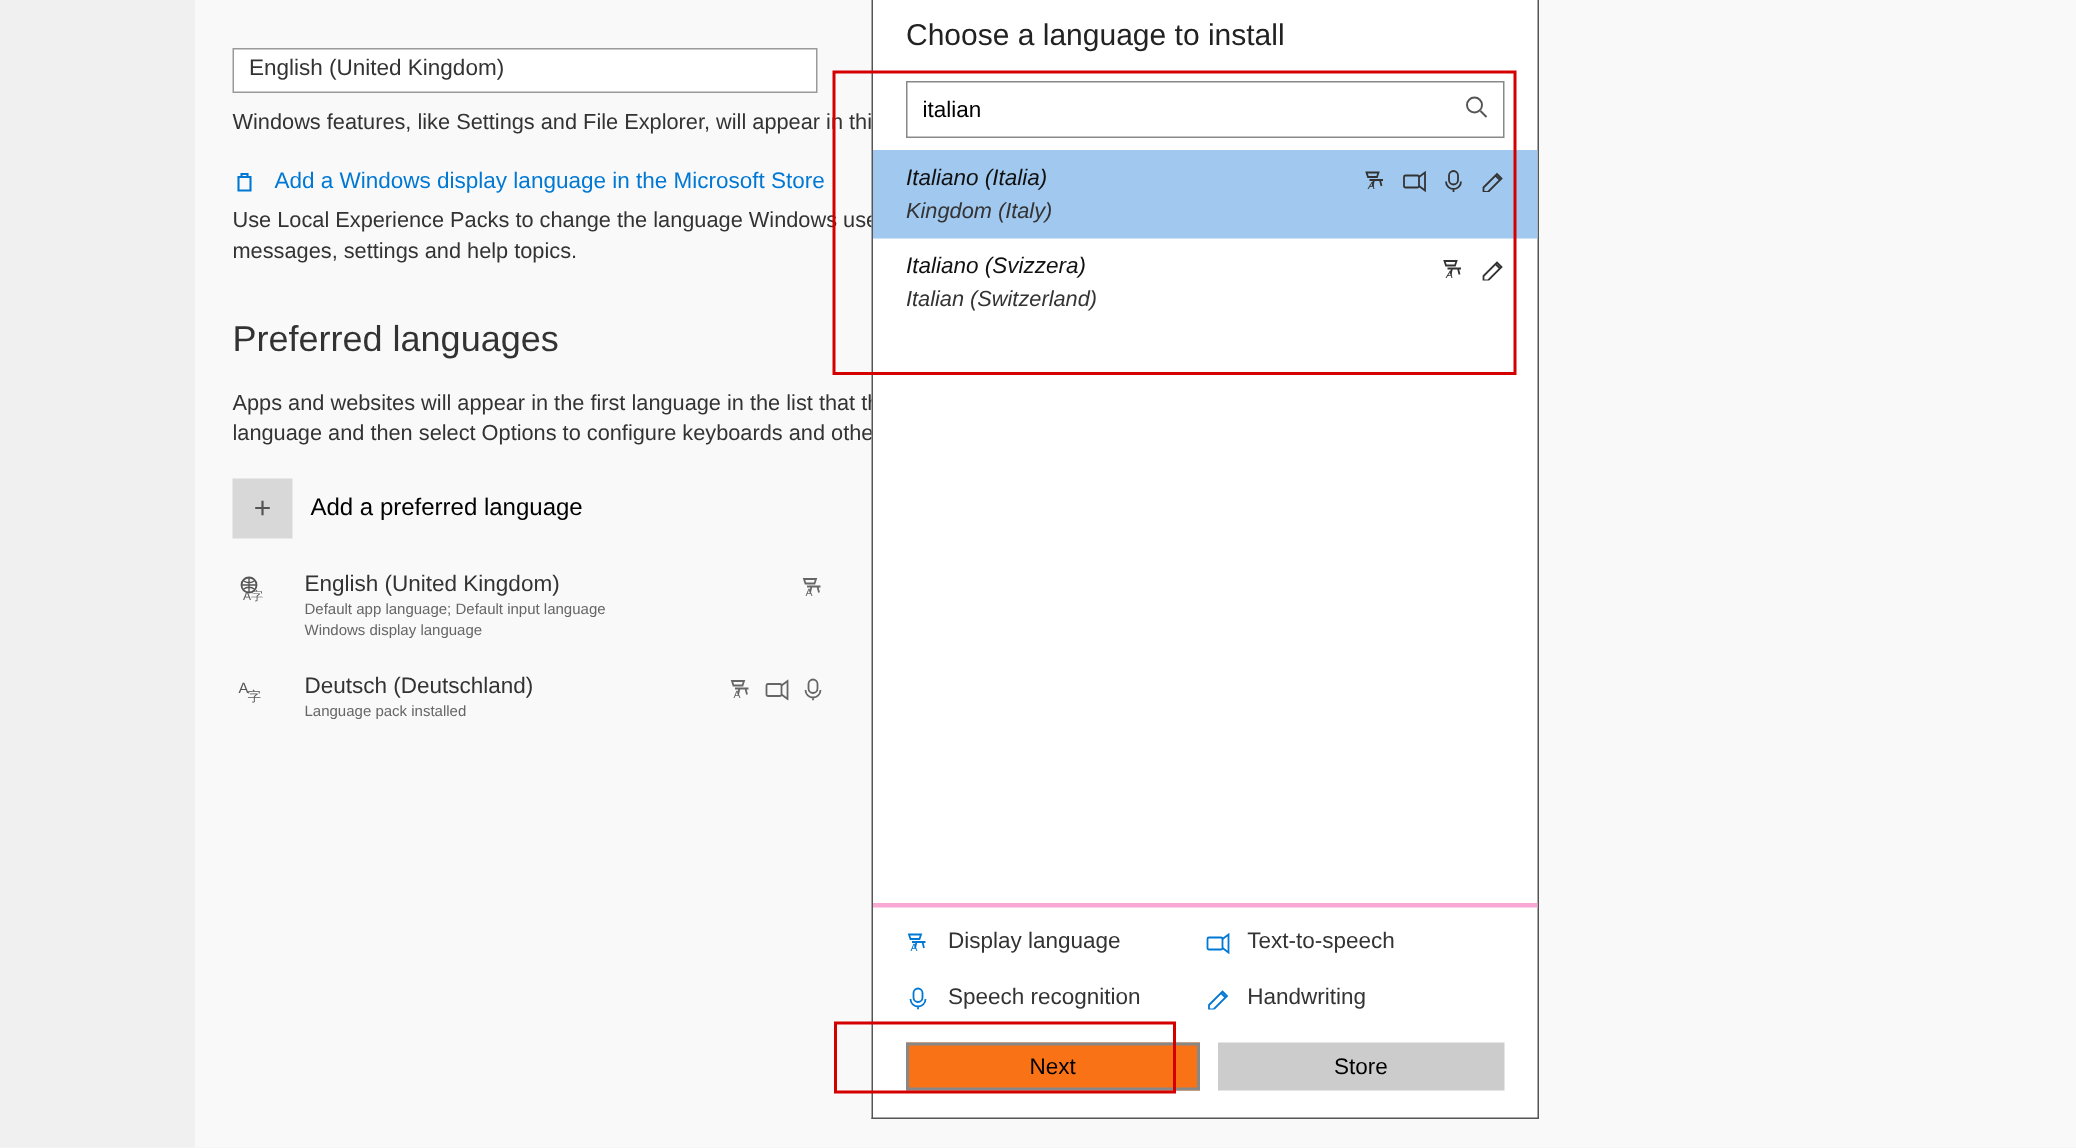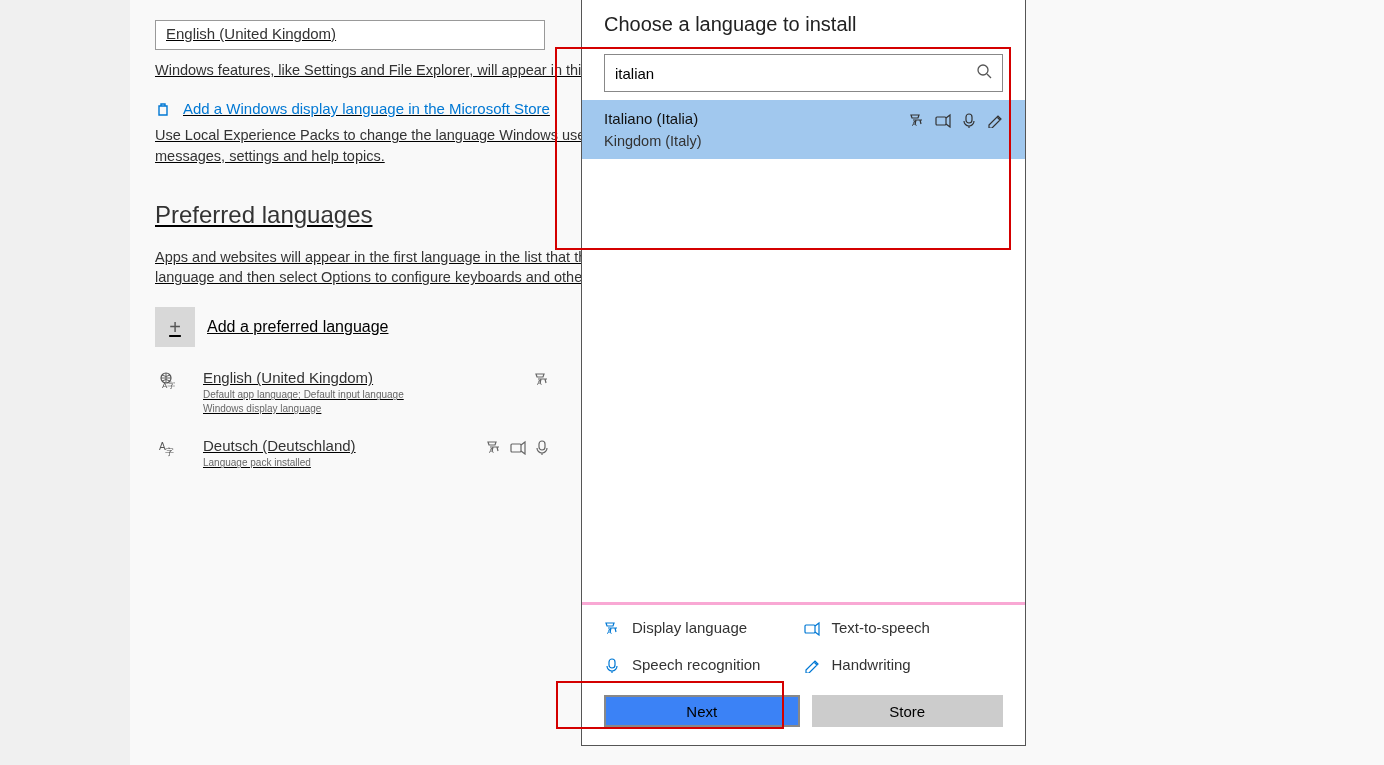--- a/index.html
+++ b/index.html
@@ -21,24 +21,23 @@
     .left-gutter {
       position: absolute;
       left: 0; top: 0;
       width: 130px; height: 100%;
       background: #e8e8e8;
       opacity: 0.5;
     }
     .settings-content {
       position: absolute;
       left: 155px;
-      top: 0;
+      top: 12px;
       width: 600px;
       padding-top: 20px;
-      text-decoration: underline;
     }
     .lang-select {
       width: 390px;
       height: 30px;
       border: 1px solid #999;
       background: #fff;
       padding: 4px 10px;
       font-size: 15px;
       color: #333;
       margin-bottom: 10px;
@@ -142,21 +141,21 @@
       padding: 18px 10px;
     }
     .search-input {
       flex: 1;
       border: none;
       outline: none;
       font-size: 15px;
       font-family: inherit;
     }
     .search-icon { color: #555; }
-    .lang-list { flex: 0 0 auto; }
+    .lang-list { flex: 0 0 auto; font-style: italic; }
     .lang-option {
       padding: 10px 22px 10px 22px;
       position: relative;
     }
     .lang-option.selected { background: #a1c8ee; }
     .lang-opt-title { font-size: 15px; color: #111; margin-bottom: 6px; }
     .lang-opt-sub { font-size: 14.5px; color: #333; }
     .lang-opt-icons {
       position: absolute;
       right: 22px;
@@ -204,21 +203,21 @@
       flex: 1;
       height: 32px;
       background: #ccc;
       border: none;
       font-size: 15px;
       font-family: inherit;
       cursor: pointer;
     }
     .btn.primary {
       border: 2px solid #888;
-      background: #3b82f6;
+      background: #f97316;
     }
     .icn { width:16px; height:16px; }
     .spacer { flex: 1; }
   </style>
 </head>
 <body>
 
 <svg width="0" height="0" style="position:absolute">
   <defs>
     <g id="i-display">
@@ -347,20 +346,32 @@
             <use href="#i-tts"></use>
           </svg>
         <svg class="icn">
             <use href="#i-speech"></use>
           </svg>
         <svg class="icn">
             <use href="#i-hw"></use>
           </svg>
       </div>
     </div>
+    <div class="lang-option">
+      <div class="lang-opt-title">Italiano (Svizzera)</div>
+      <div class="lang-opt-sub">Italian (Switzerland)</div>
+      <div class="lang-opt-icons">
+        <svg class="icn">
+            <use href="#i-display"></use>
+          </svg>
+        <svg class="icn">
+            <use href="#i-hw"></use>
+          </svg>
+      </div>
+    </div>
   </div>
 
   <div class="spacer"></div>
 
   <div class="legend-area">
     <div class="legend-grid">
       <div class="legend-item">
         <svg class="icn">
             <use href="#i-display"></use>
           </svg>

